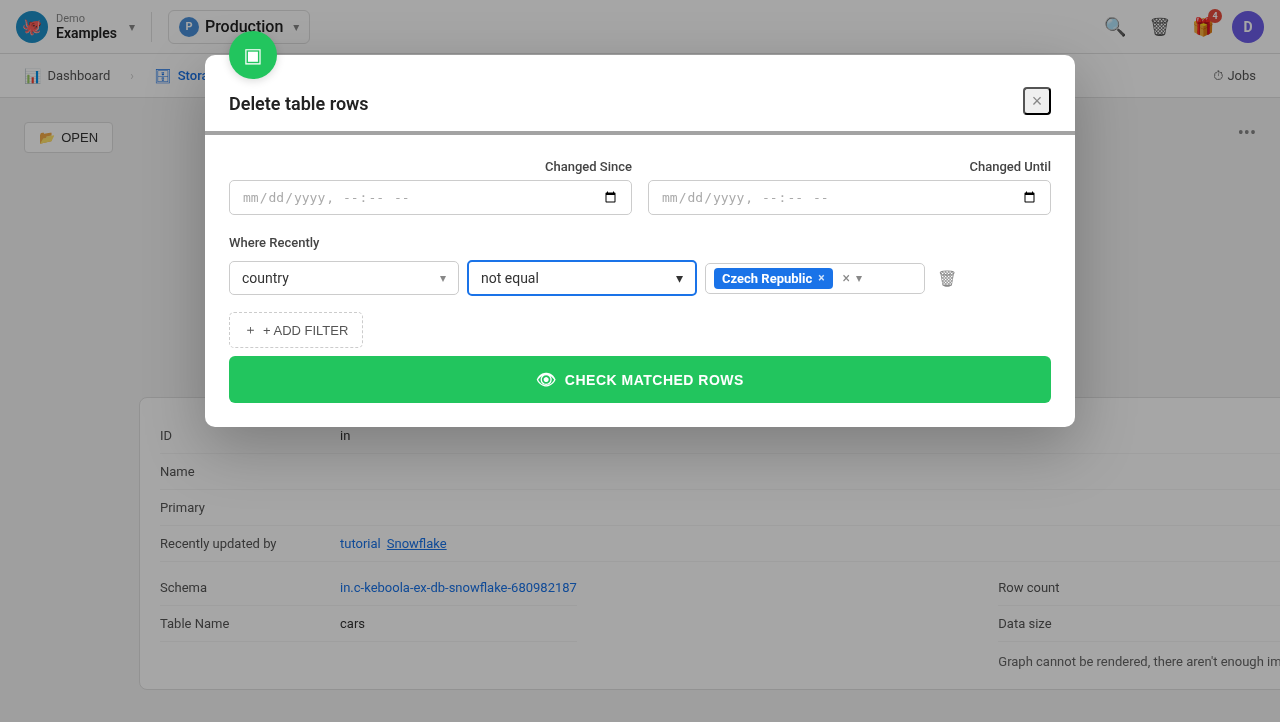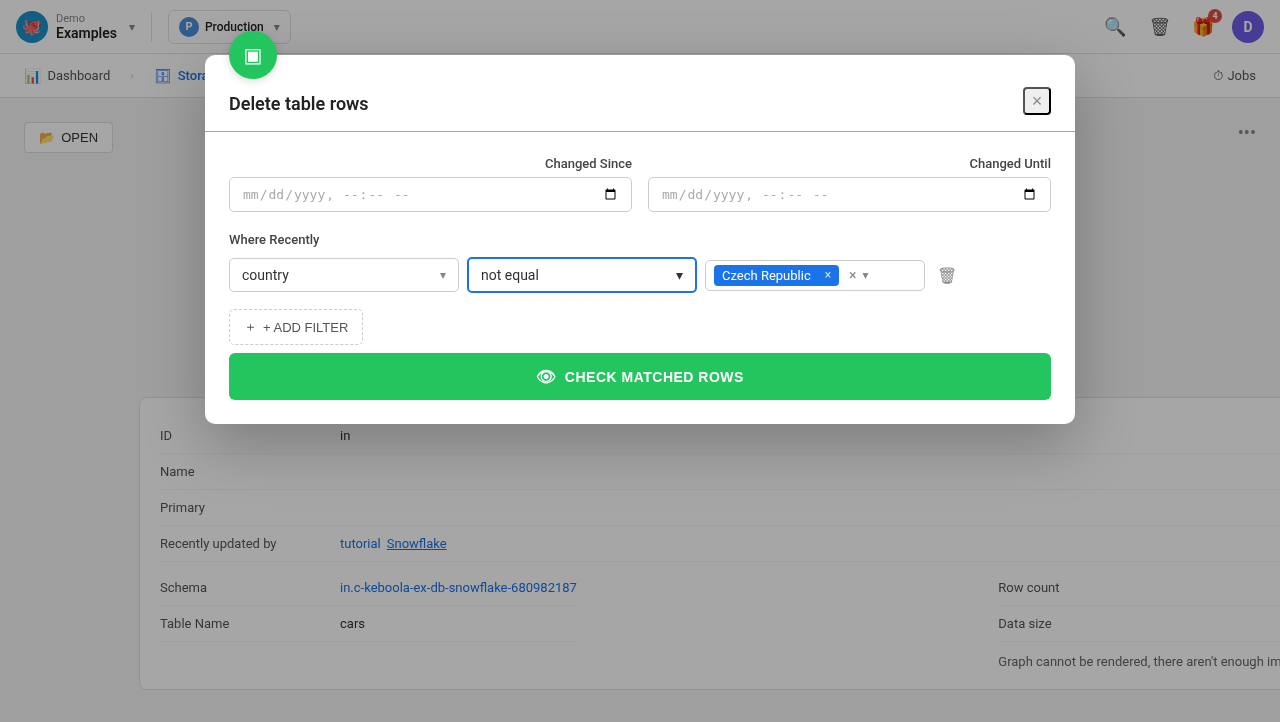--- a/index.html
+++ b/index.html
@@ -22,21 +22,21 @@
     }
     .nav-logo-area { display: flex; align-items: center; gap: 8px; }
     .nav-octopus { width: 32px; height: 32px; background: #1e90c8; border-radius: 50%; display: flex; align-items: center; justify-content: center; color: white; font-size: 16px; }
     .nav-demo-text { display: flex; flex-direction: column; }
     .nav-demo-label { font-size: 11px; color: #888; }
     .nav-examples-label { font-size: 14px; font-weight: 600; color: #222; text-align: center; }
     .nav-chevron { color: #888; font-size: 12px; margin-left: 4px; }
     .nav-separator { width: 1px; height: 30px; background: #e0e0e0; }
     .nav-production { display: flex; align-items: center; gap: 6px; padding: 6px 10px; border: 1px solid #e0e0e0; border-radius: 6px; cursor: pointer; }
     .nav-prod-icon { width: 20px; height: 20px; background: #4a90d9; border-radius: 50%; display: flex; align-items: center; justify-content: center; color: white; font-size: 11px; font-weight: bold; }
-    .nav-prod-label { font-size: 12px; font-weight: 500; color: #222; }
+    .nav-prod-label { font-size: 16px; font-weight: 500; color: #222; }
     .nav-right { margin-left: auto; display: flex; align-items: center; gap: 12px; }
     .nav-icon-btn { width: 32px; height: 32px; display: flex; align-items: center; justify-content: center; color: #555; font-size: 18px; cursor: pointer; border-radius: 4px; }
     .nav-notif { position: relative; }
     .nav-badge { position: absolute; top: -2px; right: -2px; background: #e74c3c; color: white; border-radius: 50%; width: 14px; height: 14px; font-size: 9px; display: flex; align-items: center; justify-content: center; font-weight: bold; }
     .nav-avatar { width: 32px; height: 32px; background: #6c5ce7; border-radius: 50%; display: flex; align-items: center; justify-content: center; color: white; font-size: 14px; font-weight: bold; }
 
     
     .sub-nav {
       position: absolute; top: 54px; left: 0; right: 0; height: 44px;
       background: #fff;
@@ -82,21 +82,21 @@
       width: 48px; height: 48px;
       background: #22c55e;
       border-radius: 50%;
       display: flex; align-items: center; justify-content: center;
       color: white; font-size: 20px;
       box-shadow: 0 2px 8px rgba(0,0,0,0.15);
     }
 
     .modal-header {
       padding: 24px 24px 16px 24px;
-      border-bottom: 1px solid #a3a3a3;
+      border-bottom: 4px solid #a3a3a3;
       display: flex; align-items: center; justify-content: space-between;
       padding-top: 28px;
     }
 
     .modal-title {
       font-size: 18px; font-weight: 600; color: #222;
       margin-top: 8px;
     }
 
     .modal-close {
@@ -159,21 +159,21 @@
       min-width: 220px;
       gap: 6px;
     }
 
     .filter-tag {
       background: #1a73e8;
       color: white;
       border-radius: 4px;
       padding: 3px 8px;
       font-size: 13px;
-      display: flex; align-items: flex-start; gap: 14px;
+      display: flex; align-items: flex-start; gap: 6px; font-weight: bold;
     }
     .filter-tag-close { cursor: pointer; font-size: 12px; opacity: 0.8; }
 
     .filter-value-clear { color: #888; font-size: 14px; cursor: pointer; margin-left: 4px; }
     .filter-value-arrow { color: #888; font-size: 12px; cursor: pointer; }
 
     .filter-delete { color: #888; font-size: 16px; cursor: pointer; margin-left: 4px; }
 
     .add-filter-btn {
       display: flex; align-items: center; gap: 6px;

